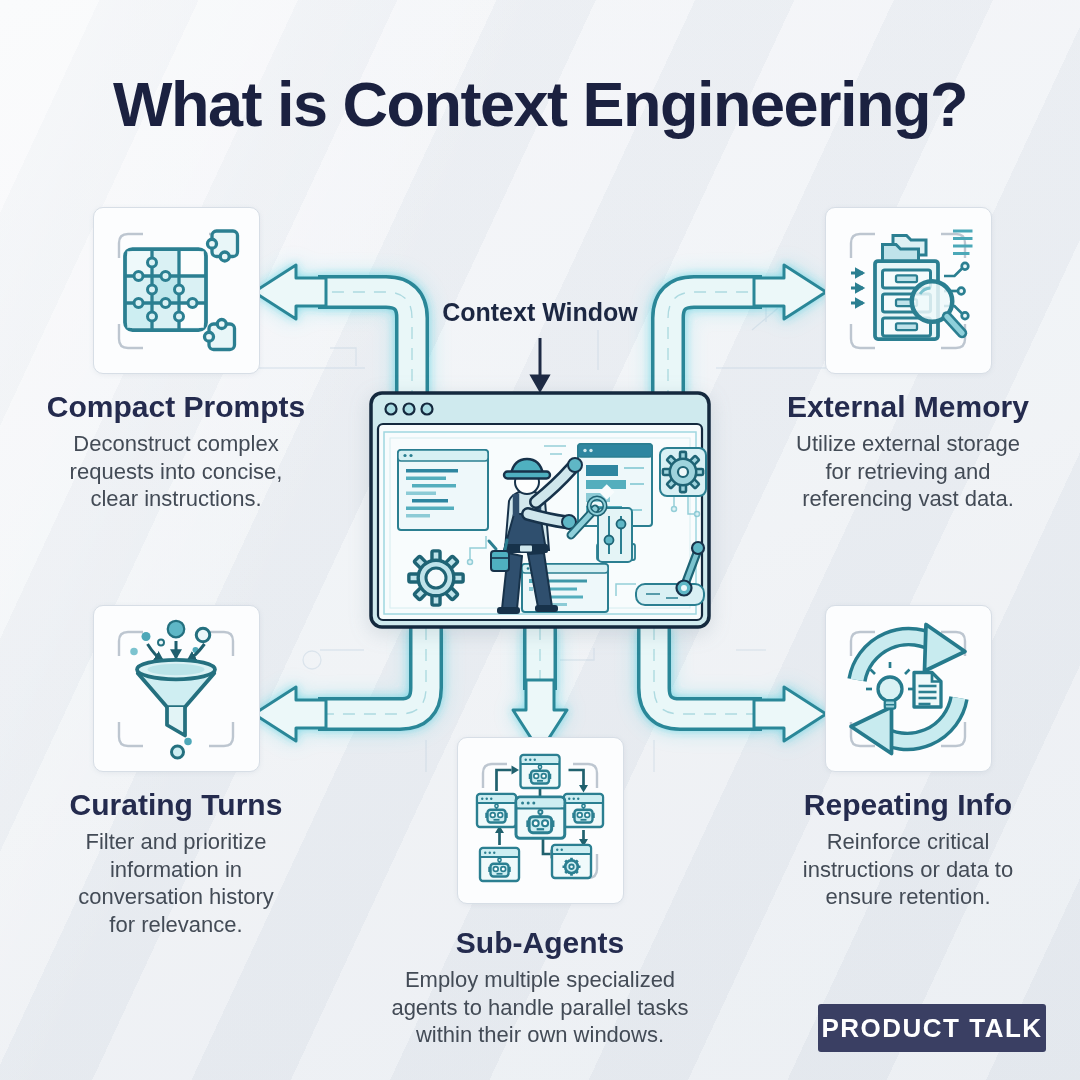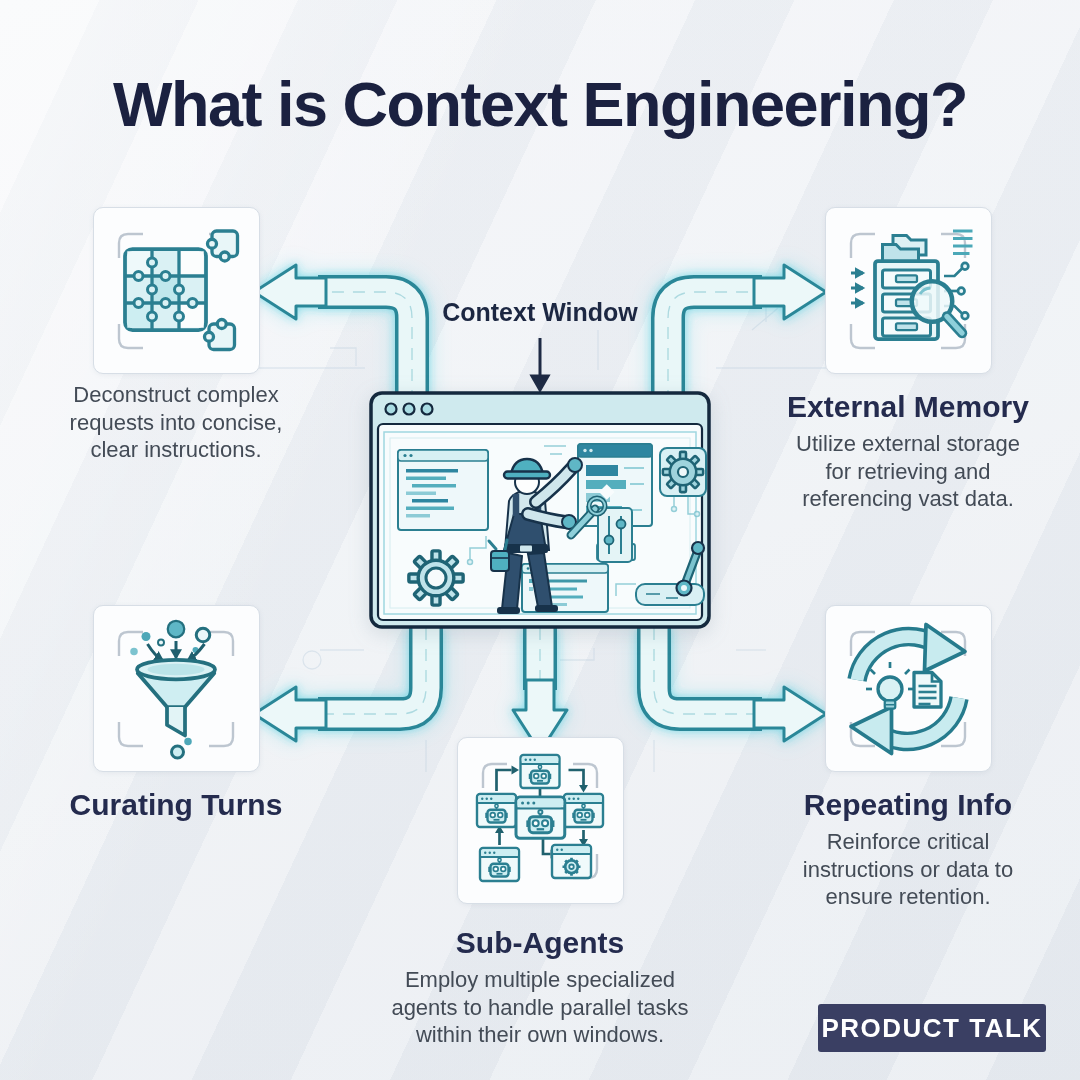--- a/index.html
+++ b/index.html
@@ -297,20 +297,21 @@
         <g fill="#e8f6f8" stroke="#2b7f91" stroke-width="2.2">
           <rect x="74" y="10" width="17" height="17" rx="3"></rect>
           <circle cx="74" cy="18.5" r="3"></circle>
             <circle cx="82.5" cy="27" r="3"></circle>
           <rect x="72" y="72" width="17" height="17" rx="3"></rect>
           <circle cx="80.5" cy="72" r="3"></circle>
             <circle cx="72" cy="80.5" r="3"></circle>
         </g>
       </svg>
     </div>
+    <h2>Compact Prompts</h2>
     <p>Deconstruct complex requests into concise, clear instructions.</p>
   </div>
 
   <div class="section sec-external">
     <div class="icon-box">
       <svg width="150" height="150" viewBox="0 0 100 100">
         <defs>
           <marker id="mh1" markerWidth="8" markerHeight="8" refX="5.5" refY="4" orient="auto" markerUnits="userSpaceOnUse">
             <path d="M0,0 L7,4 L0,8 Z" fill="#2b7f91"></path>
           </marker>
@@ -390,20 +391,21 @@
         </g>
         <path d="M24.5,39.5 L44,62 H56 L75.5,39.5 Z" fill="#cfeef2" stroke="#24707f" stroke-width="2.5" stroke-linejoin="round"></path>
         <ellipse cx="50" cy="37" rx="26" ry="6.5" fill="#d9f1f4" stroke="#24707f" stroke-width="2.5"></ellipse>
         <ellipse cx="50" cy="37" rx="19" ry="3.8" fill="#aadde4" opacity=".65"></ellipse>
         <path d="M44,62 V74 L56,81 V62" fill="#e2f4f6" stroke="#24707f" stroke-width="2.5" stroke-linejoin="round"></path>
         <circle cx="58" cy="85" r="2.5" fill="#4da7b8"></circle>
         <circle cx="51" cy="92" r="4" fill="#cdeef2" stroke="#24707f" stroke-width="2"></circle>
       </svg>
     </div>
     <h2>Curating Turns</h2>
+    <p>Filter and prioritize information in conversation history for relevance.</p>
   </div>
 
   <div class="section sec-subagents">
     <div class="icon-box">
       <svg width="150" height="150" viewBox="0 0 100 100">
         <defs>
           <g id="botwin">
             <rect x="0" y="0" width="26" height="22" rx="2" fill="#f0fafb" stroke="#2b7f91" stroke-width="1.6"></rect>
             <path d="M0,6 h26" stroke="#2b7f91" stroke-width="1.2"></path>
             <rect x="0.8" y="0.8" width="24.4" height="4.6" rx="1.5" fill="#cdeef2"></rect>

